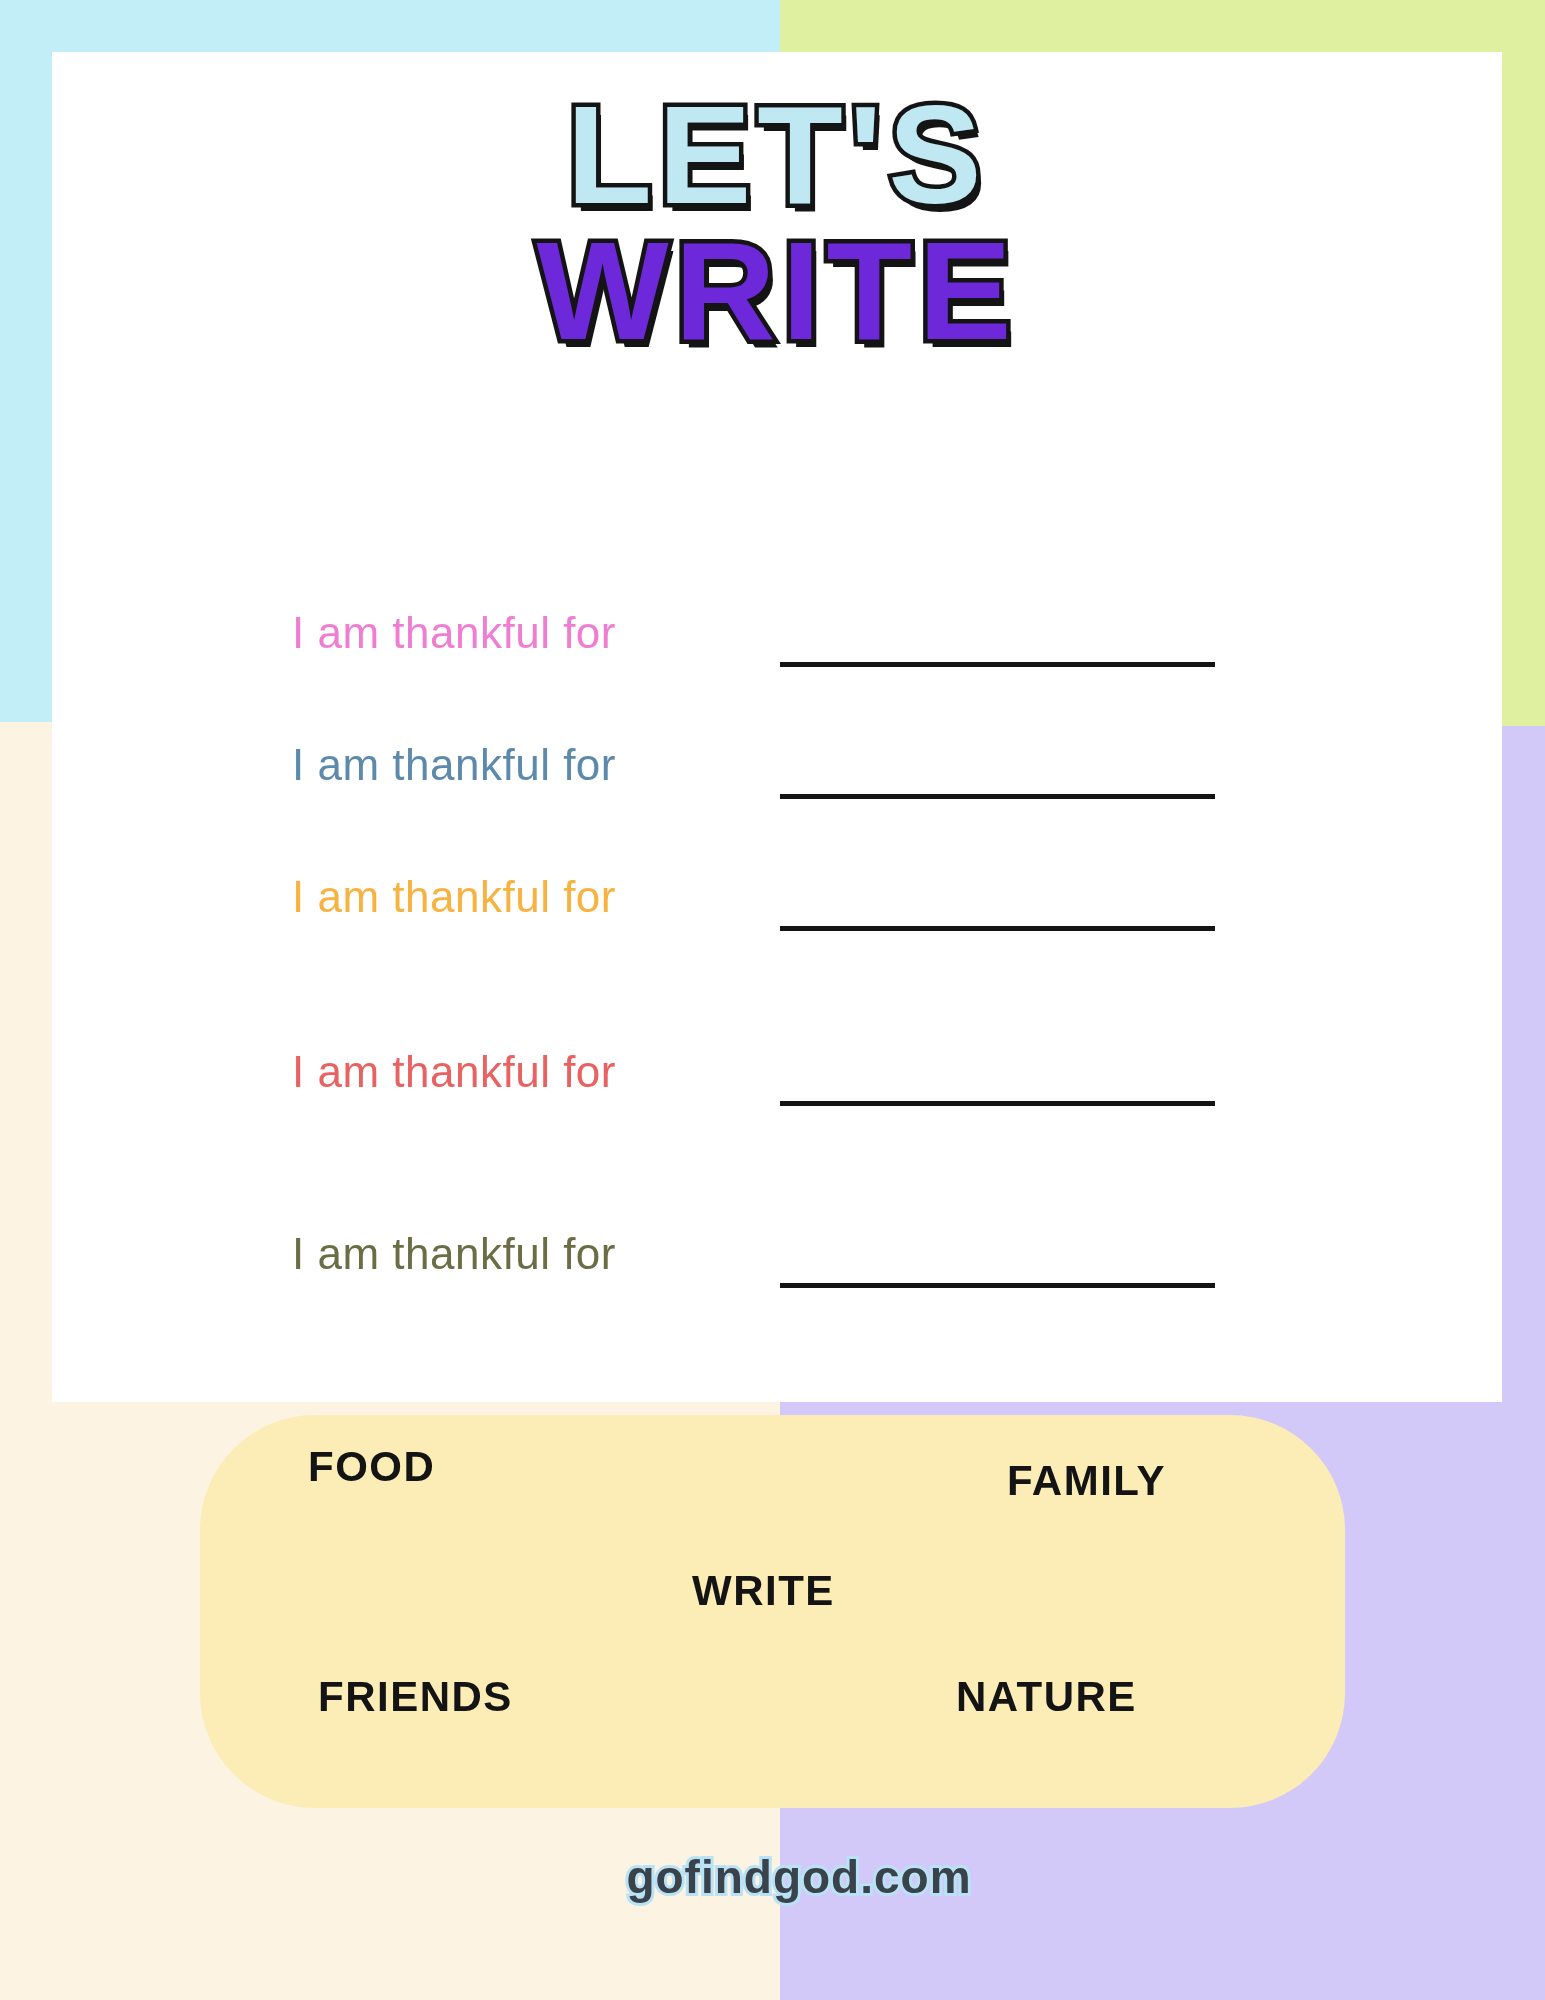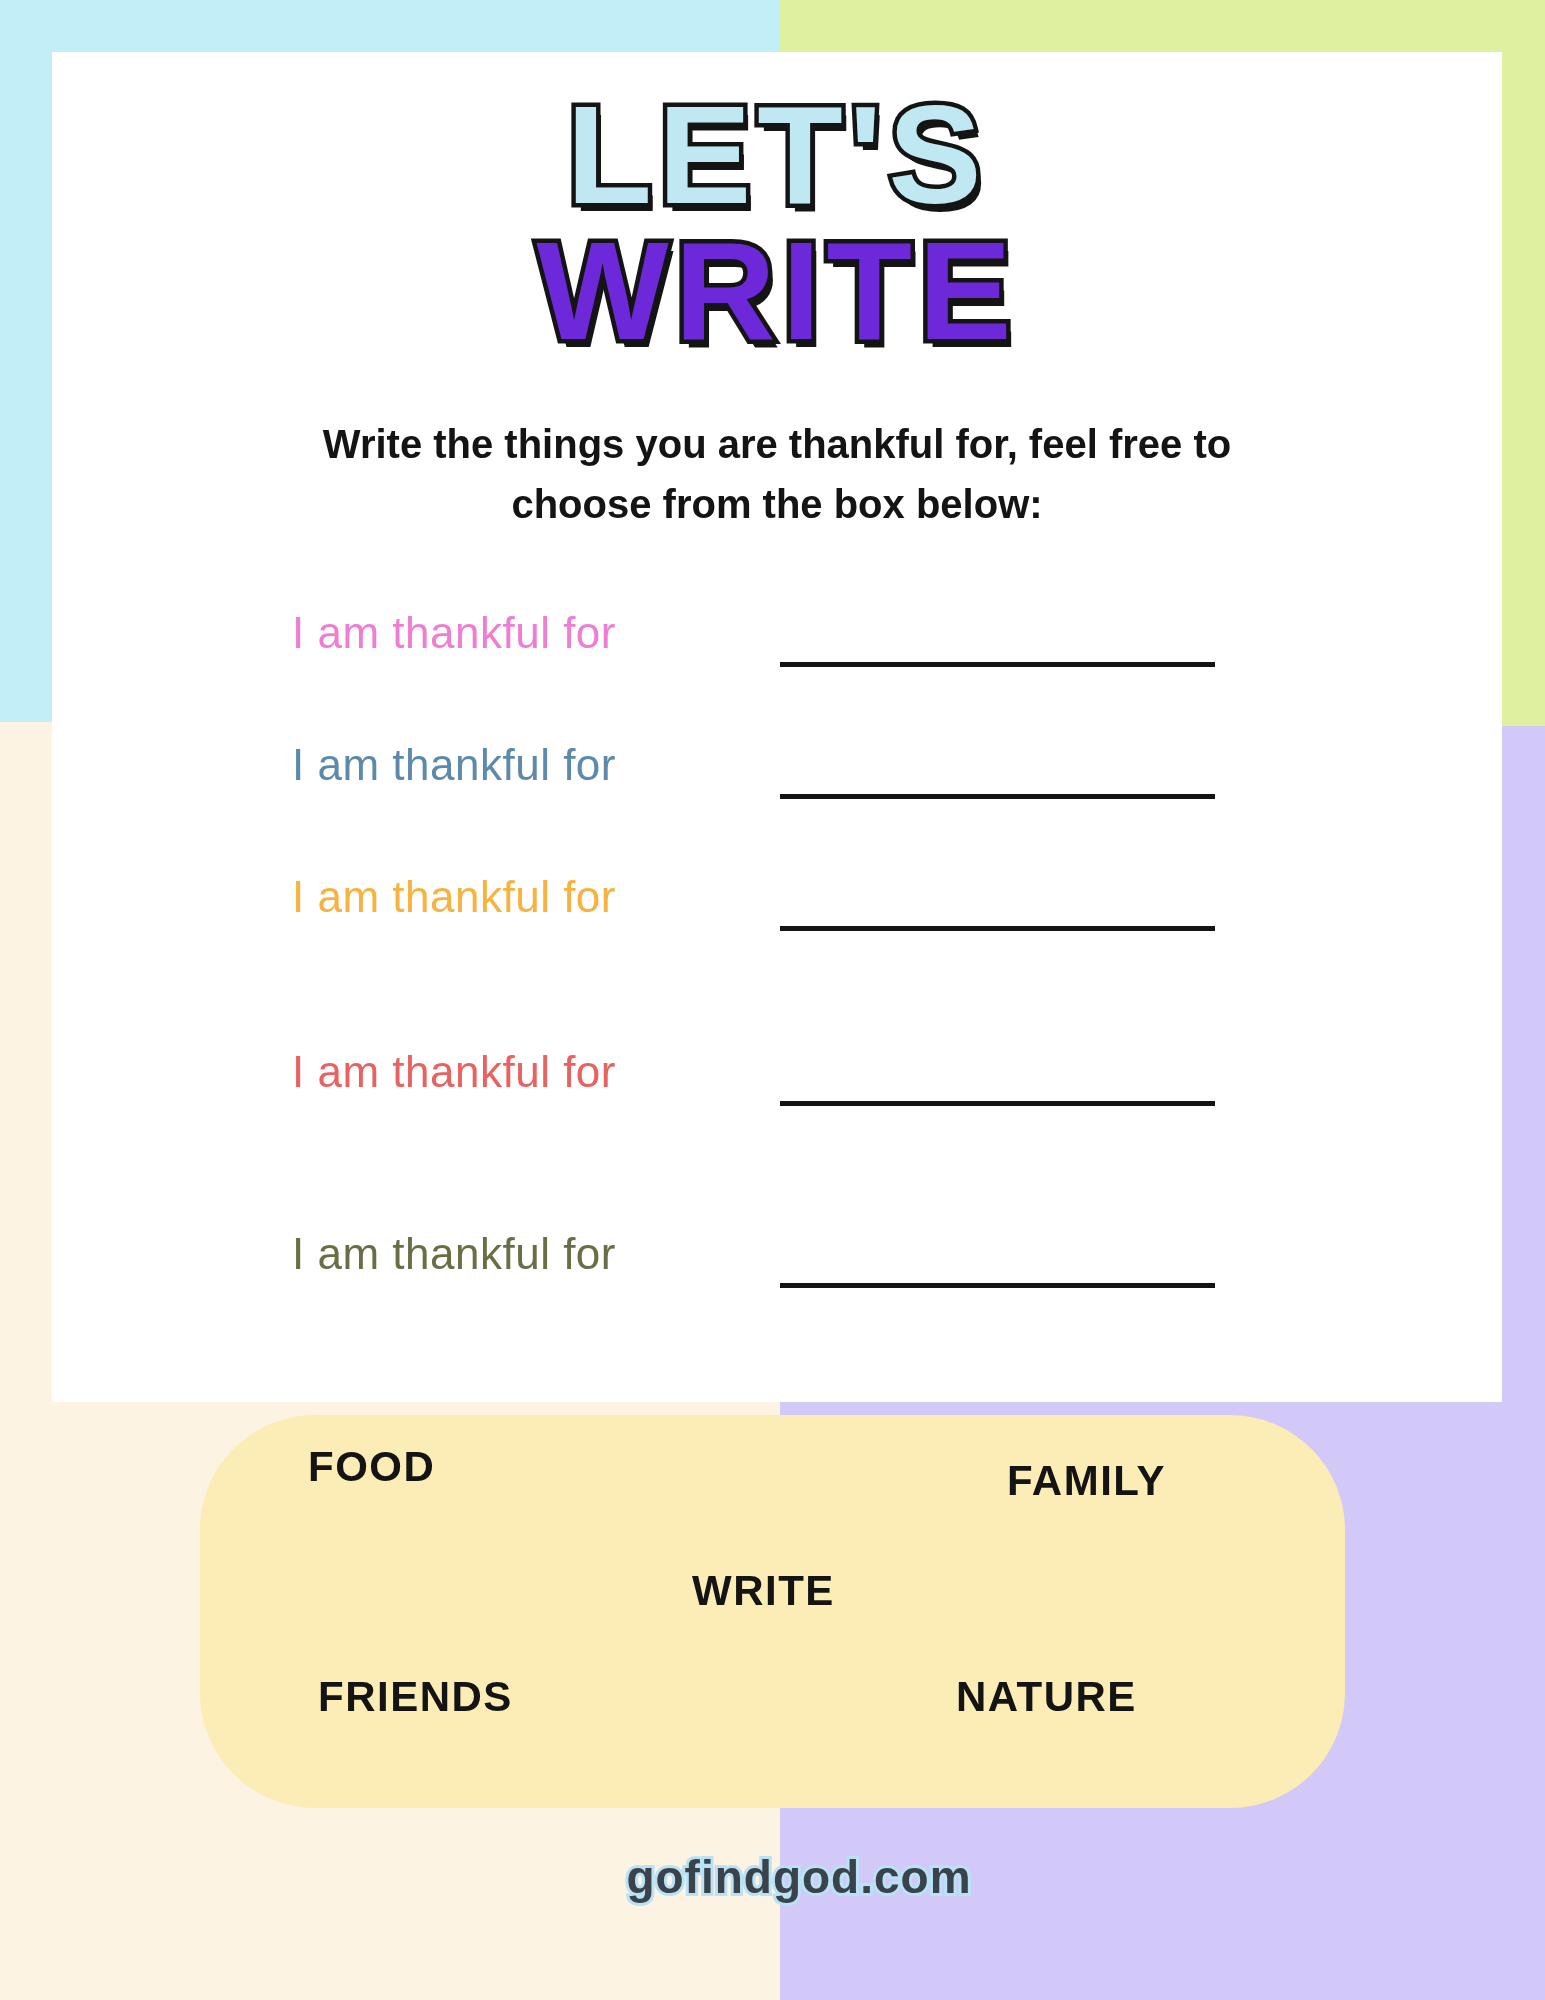--- a/index.html
+++ b/index.html
@@ -114,21 +114,20 @@
   <div class="bg bg-tl" style="background-color: rgb(194, 238, 247);"></div>
   <div class="bg bg-tr" style="background-color: rgb(223, 240, 160);"></div>
   <div class="bg bg-bl" style="background-color: rgb(253, 243, 227);"></div>
   <div class="bg bg-br" style="background-color: rgb(210, 201, 248);"></div>
 
   <div class="card">
 
     <div class="title-line title-line1" style="color: rgb(191, 232, 243);">LET'S</div>
     <div class="title-line title-line2" style="color: #6d28d9;">WRITE</div>
 
-    <div class="instruction">Write the things you are thankful for, feel free to choose from the box below:</div>
 
     <div class="row-label" style="top: 556px; color: rgb(239, 126, 211);">I am thankful for</div>
     <div class="answer-line" style="top:610px"></div>
 
     <div class="row-label" style="top: 688px; color: rgb(93, 138, 171);">I am thankful for</div>
     <div class="answer-line" style="top:742px"></div>
 
     <div class="row-label" style="top: 820px; color: rgb(248, 178, 63);">I am thankful for</div>
     <div class="answer-line" style="top:874px"></div>
 

